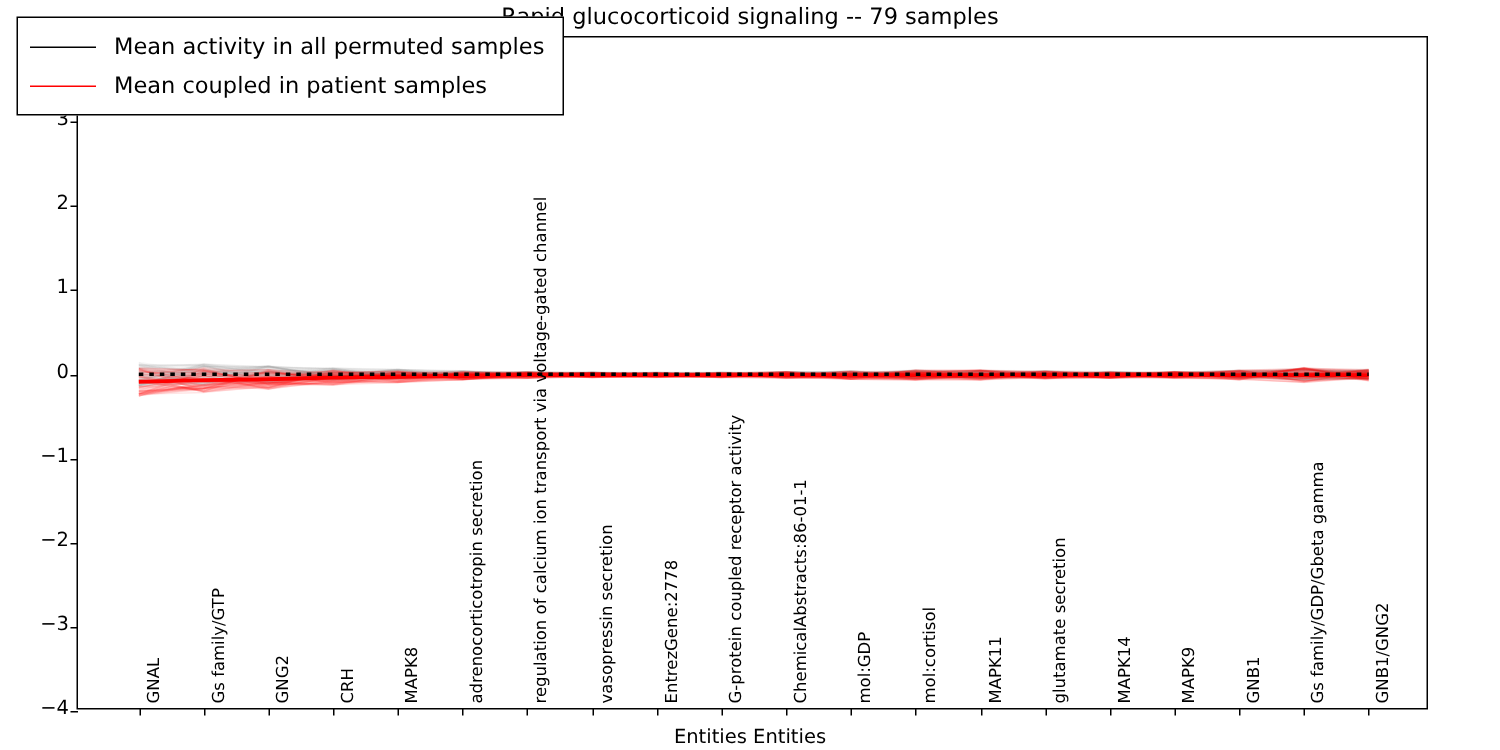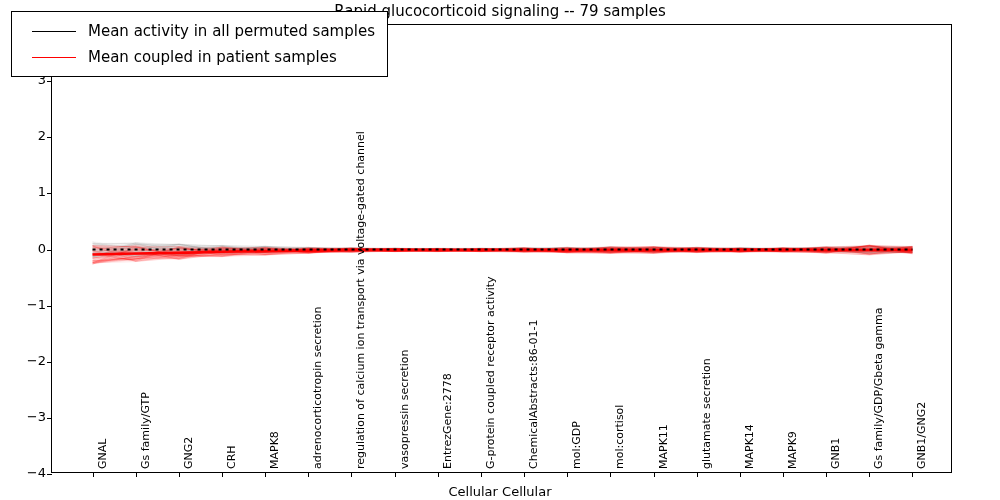--- a/index.html
+++ b/index.html
@@ -28,35 +28,35 @@
   .xtickmark{position:absolute;bottom:0;width:0;height:5px;border-left:1.2px solid #000;}
   .xticklabel{
     position:absolute;font-size:11px;white-space:nowrap;
     transform:rotate(-90deg);transform-origin:left top;
     line-height:1;color:#000;
   }
 
   
   #legend{
     position:absolute;left:11px;top:11px;background:#fff;border:1.2px solid #000;
-    padding:6px 12px 6px 20px;z-index:40;
+    padding:6px 12px 6px 8px;z-index:40;
   }
   .legend-row{display:flex;align-items:center;height:26px;}
   .legend-swatch{width:44px;height:0;border-top:1.4px solid #000;margin-right:12px;}
   .legend-swatch.red{border-top-color:#ff0000;}
   .legend-text{font-size:15px;white-space:nowrap;}
 </style>
 </head>
 <body>
 
 <div id="figure">
 
   <div id="plot-title">Rapid glucocorticoid signaling -- 79 samples</div>
 
-  <div id="xlabel">Cellular Cellular</div>
+  <div id="xlabel">Entities Entities</div>
 
   <div id="axes">
     <div id="plot-canvas">
       <svg id="plot-svg" width="901" height="449" viewBox="0 0 901 449" preserveAspectRatio="none">
           <path d="M40.55,218.19 L83.70,218.49 L126.85,229.41 L170.00,225.41 L213.16,221.79 L256.31,226.22 L299.46,225.00 L342.62,224.50 L385.77,224.15 L428.92,225.27 L472.08,225.95 L515.23,222.42 L558.38,225.10 L601.54,226.32 L644.69,224.51 L687.84,225.34 L731.00,226.01 L774.15,223.22 L817.30,226.20 L860.45,225.84" fill="none" stroke="#999999" stroke-width="1" stroke-opacity="0.09"></path>
           <path d="M40.55,232.13 L83.70,219.12 L126.85,228.06 L170.00,221.63 L213.16,225.03 L256.31,226.00 L299.46,224.30 L342.62,224.92 L385.77,223.90 L428.92,224.21 L472.08,226.08 L515.23,226.06 L558.38,225.07 L601.54,227.13 L644.69,222.13 L687.84,225.03 L731.00,224.00 L774.15,223.95 L817.30,221.02 L860.45,226.00" fill="none" stroke="#999999" stroke-width="1" stroke-opacity="0.09"></path>
           <path d="M40.55,226.31 L83.70,225.28 L126.85,225.77 L170.00,222.02 L213.16,225.16 L256.31,225.03 L299.46,225.59 L342.62,225.40 L385.77,223.95 L428.92,225.70 L472.08,225.57 L515.23,223.47 L558.38,222.73 L601.54,222.10 L644.69,222.70 L687.84,223.32 L731.00,223.75 L774.15,223.98 L817.30,224.46 L860.45,221.33" fill="none" stroke="#999999" stroke-width="1" stroke-opacity="0.09"></path>
           <path d="M40.55,228.17 L83.70,227.26 L126.85,228.33 L170.00,225.84 L213.16,223.59 L256.31,223.61 L299.46,225.58 L342.62,223.34 L385.77,223.19 L428.92,225.04 L472.08,224.36 L515.23,225.02 L558.38,227.14 L601.54,221.98 L644.69,224.95 L687.84,223.27 L731.00,224.36 L774.15,224.96 L817.30,228.15 L860.45,222.88" fill="none" stroke="#999999" stroke-width="1" stroke-opacity="0.09"></path>
           <path d="M40.55,218.88 L83.70,228.59 L126.85,219.07 L170.00,227.90 L213.16,223.45 L256.31,223.80 L299.46,224.08 L342.62,223.59 L385.77,225.42 L428.92,223.70 L472.08,225.96 L515.23,222.17 L558.38,227.18 L601.54,221.80 L644.69,224.56 L687.84,223.43 L731.00,223.38 L774.15,226.82 L817.30,224.98 L860.45,227.83" fill="none" stroke="#999999" stroke-width="1" stroke-opacity="0.09"></path>
           <path d="M40.55,228.89 L83.70,225.38 L126.85,230.06 L170.00,226.17 L213.16,226.64 L256.31,225.71 L299.46,223.58 L342.62,225.68 L385.77,225.60 L428.92,223.21 L472.08,224.22 L515.23,226.71 L558.38,225.34 L601.54,227.02 L644.69,224.84 L687.84,225.02 L731.00,222.75 L774.15,223.32 L817.30,225.35 L860.45,223.24" fill="none" stroke="#999999" stroke-width="1" stroke-opacity="0.09"></path>

